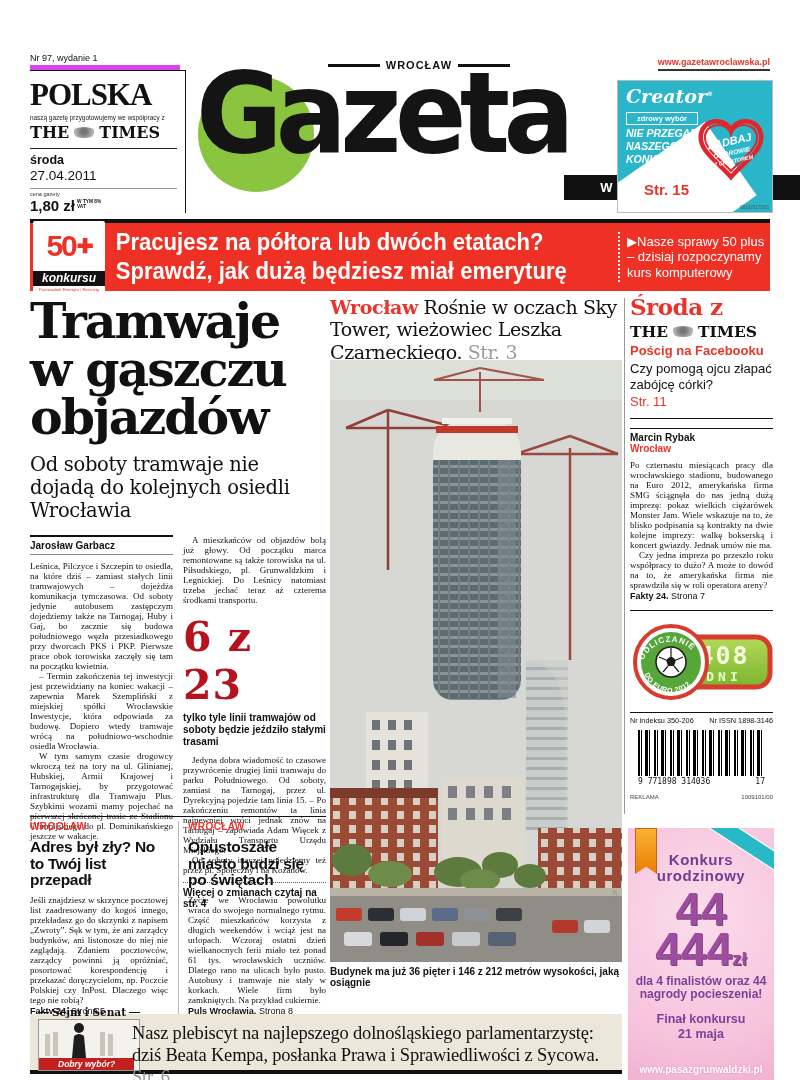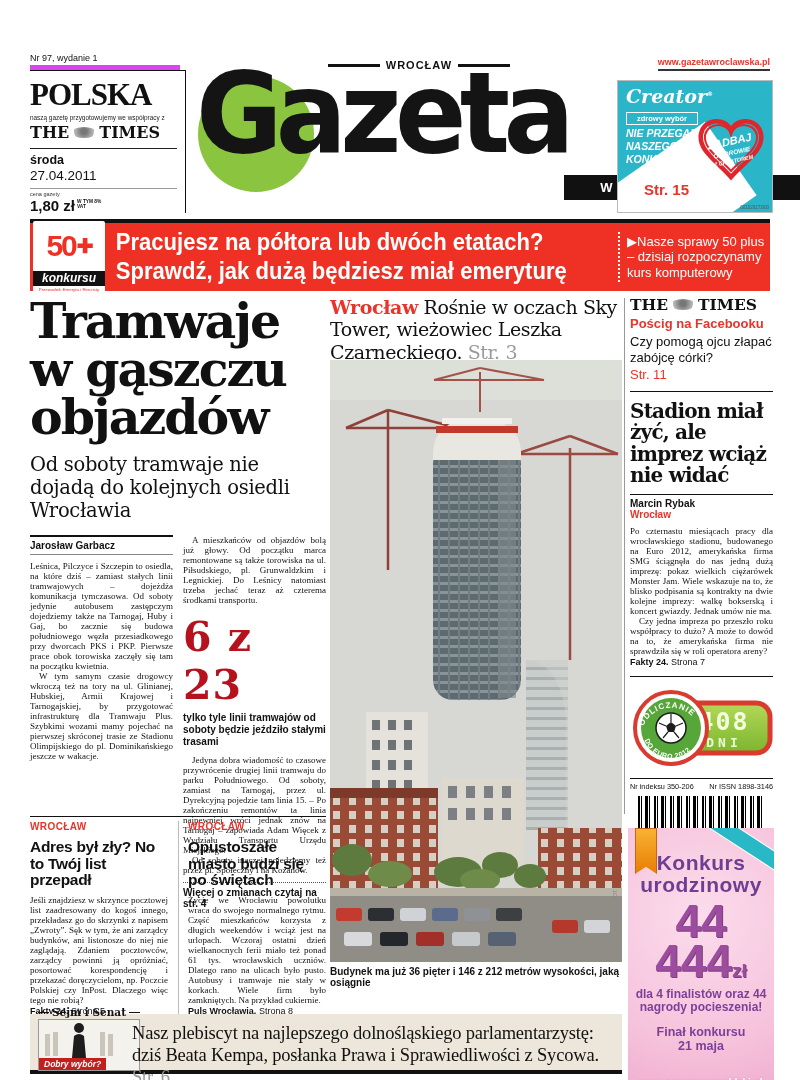--- a/index.html
+++ b/index.html
@@ -103,36 +103,36 @@
   .euro { margin:2px 0; }
   .indexrow { display:flex; justify-content:space-between; font-size:7.3px; margin-top:2px; }
   .barcode { height:46px; margin:5px 8px 1px; background:repeating-linear-gradient(90deg,#000 0 2px,#fff 2px 3px,#000 3px 4px,#fff 4px 7px,#000 7px 10px,#fff 10px 11px,#000 11px 12px,#fff 12px 16px); }
   .bdigits { display:flex; justify-content:space-between; font-family:"DejaVu Sans Mono", monospace; font-size:8px; padding:0 8px; }
   .reklamarow { display:flex; justify-content:space-between; font-size:6px; color:#444; margin-top:8px; }
 
   
   .pasaz { position:absolute; left:628px; top:828px; width:146px; height:252px; background:radial-gradient(circle at 50% 35%, #fbdcec 0%, #f6c3dc 70%, #f1b2d2 100%); overflow:hidden; text-align:center; }
   .pasaz .ribbon { position:absolute; left:7px; top:0; width:22px; height:46px; background:linear-gradient(#f9b233,#e87e04); clip-path:polygon(0 0,100% 0,100% 100%,50% 84%,0 100%); border:1px solid #c8651a; }
   .pasaz .cornerband { position:absolute; right:-26px; top:8px; width:104px; height:15px; background:#29b8c5; transform:rotate(33deg); box-shadow:0 0 0 1px #fff; }
-  .pasaz .ptitle { margin-top:24px; color:#6f3d91; font-weight:bold; font-size:21px; line-height:1.05; letter-spacing:0.5px; }
+  .pasaz .ptitle { margin-top:24px; color:#6f3d91; font-weight:bold; font-size:15px; line-height:1.05; letter-spacing:0.5px; }
   .pasaz .pnum1 { color:#9c4d9f; font-weight:bold; font-size:46px; line-height:0.85; margin-top:6px; text-shadow:1px 1px 0 #7d3f78; }
   .pasaz .pnum2 { color:#9c4d9f; font-weight:bold; font-size:46px; line-height:0.9; text-shadow:1px 1px 0 #7d3f78; }
   .pasaz .pnum2 .zl { font-size:19px; }
   .pasaz .pdesc { color:#7d3f98; font-weight:bold; font-size:12px; line-height:1.1; margin-top:5px; padding:0 6px; }
   .pasaz .pfinal { color:#7d3f98; font-weight:bold; font-size:12.5px; line-height:1.15; margin-top:11px; }
   .pasaz .purl { color:#fff; font-weight:bold; font-size:10px; margin-top:23px; text-shadow:0 0 2px #d98ab5; }
 
   
   .bottom { position:absolute; left:30px; top:1014px; width:592px; height:60px; background:#ece7da; border-bottom:4px solid #111; }
   .sejmbox { position:absolute; left:8px; top:-8px; width:102px; }
   .sejmbox .lblrow { display:flex; align-items:center; gap:3px; }
   .sejmbox .lblrow i { flex:1; height:1px; background:#111; }
   .sejmbox .lbl { font-family:"DejaVu Serif", serif; font-weight:bold; font-size:10.5px; white-space:nowrap; }
   .sejmbox .box { margin-top:1px; height:52px; background:#f4f2ec; border:1px solid #999; position:relative; overflow:hidden; }
-  .sejmbox .badge2 { position:absolute; left:0; bottom:0; background:#c21f1f; color:#fff; font-style:italic; font-weight:bold; font-size:8.5px; padding:1px 5px; }
+  .sejmbox .badge2 { position:absolute; left:0; bottom:0; background:#c21f1f; color:#fff; font-style:italic; font-weight:bold; font-size:8.5px; padding:1px 19px; }
   .bottomtext { position:absolute; left:102px; top:8px; width:484px; font-family:"Liberation Serif", serif; font-size:18.5px; line-height:1.2; letter-spacing:-0.2px; }
   .bottomtext .pgray { color:#9a9a9a; }
 </style>
 </head>
 <body>
 
 <div class="page">
 
   <div class="topbar">
     <span class="issue">Nr 97, wydanie 1</span>
@@ -208,20 +208,21 @@
     <div class="side">▶Nasze sprawy 50 plus – dzisiaj rozpoczynamy kurs komputerowy</div>
   </div>
 
   <div class="lead">
     <h1>Tramwaje w gąszczu objazdów</h1>
     <div class="deck">Od soboty tramwaje nie dojadą do kolejnych osiedli Wrocławia</div>
     <div class="leadcols">
       <div class="c">
         <div class="byline">Jarosław Garbacz</div>
         <p class="body">Leśnica, Pilczyce i Szczepin to osiedla, na które dziś – zamiast stałych linii tramwajowych – dojeżdża komunikacja tymczasowa. Od soboty jedynie autobusem zastępczym dojedziemy także na Tarnogaj, Huby i Gaj, bo zacznie się budowa południowego węzła przesiadkowego przy dworcach PKS i PKP. Pierwsze prace obok torowiska zaczęły się tam na początku kwietnia.</p>
+        <p class="body indent">– Termin zakończenia tej inwestycji jest przewidziany na koniec wakacji – zapewnia Marek Szempliński z miejskiej spółki Wrocławskie Inwestycje, która odpowiada za budowę. Dopiero wtedy tramwaje wrócą na południowo-wschodnie osiedla Wrocławia.</p>
         <p class="body indent">W tym samym czasie drogowcy wkroczą też na tory na ul. Glinianej, Hubskiej, Armii Krajowej i Tarnogajskiej, by przygotować infrastrukturę dla Tramwaju Plus. Szybkimi wozami mamy pojechać na pierwszej skróconej trasie ze Stadionu Olimpijskiego do pl. Dominikańskiego jeszcze w wakacje.</p>
       </div>
       <div class="c">
         <p class="body indent">A mieszkańców od objazdów bolą już głowy. Od początku marca remontowane są także torowiska na ul. Piłsudskiego, pl. Grunwaldzkim i Legnickiej. Do Leśnicy natomiast trzeba jechać teraz aż czterema środkami transportu.</p>
         <div class="stat">6 z 23</div>
         <div class="statcap">tylko tyle linii tramwajów od soboty będzie jeździło stałymi trasami</div>
         <p class="body indent">Jedyna dobra wiadomość to czasowe przywrócenie drugiej linii tramwaju do parku Południowego. Od soboty, zamiast na Tarnogaj, przez ul. Dyrekcyjną pojedzie tam linia 15. – Po zakończeniu remontów ta linia najpewniej wróci jednak znów na Tarnogaj – zapowiada Adam Więcek z Wydziału Transportu Urzędu Miejskiego.</p>
         <p class="body indent">Od soboty inaczej pojedziemy też przez pl. Społeczny i na Kozanów.</p>
         <div class="more">Więcej o zmianach czytaj na str. 4</div>
       </div>
@@ -355,30 +356,30 @@
         <rect x="222" y="560" width="26" height="13" rx="3" fill="#b5382c"></rect>
         <rect x="254" y="560" width="26" height="13" rx="3" fill="#d2d4d7"></rect>
       </g>
     </svg>
   </div>
   <div class="caption">Budynek ma już 36 pięter i 146 z 212 metrów wysokości, jaką osiągnie</div>
   <div class="credit">FOT.</div>
 
   <div class="vline"></div>
   <div class="rcol">
+    <div class="sroda-title">Środa z</div>
     <div class="rtimes">
       <span>THE</span>
       <span class="crest"></span>
       <span>TIMES</span>
     </div>
     <div class="rsub">Pościg na Facebooku</div>
     <div class="rquestion">Czy pomogą ojcu złapać zabójcę córki?</div>
     <div class="rpage">Str. 11</div>
     <hr class="rhr">
-    <h2>Stadion miał żyć, ale imprez wciąż nie widać</h2>
     <div class="rbyline">
       <div>Marcin Rybak</div>
       <div class="city">Wrocław</div>
     </div>
     <div class="bodywrap">
       <p class="body">Po czternastu miesiącach pracy dla wrocławskiego stadionu, budowanego na Euro 2012, amerykańska firma SMG ściągnęła do nas jedną dużą imprezę: pokaz wielkich ciężarówek Monster Jam. Wiele wskazuje na to, że blisko podpisania są kontrakty na dwie kolejne imprezy: walkę bokserską i koncert gwiazdy. Jednak umów nie ma.</p>
       <p class="body indent">Czy jedna impreza po przeszło roku współpracy to dużo? A może to dowód na to, że amerykańska firma nie sprawdziła się w roli operatora areny?</p>
       <div class="srcline"><b>Fakty 24.</b> <span>Strona 7</span></div>
     </div>
     <hr class="rhr">

